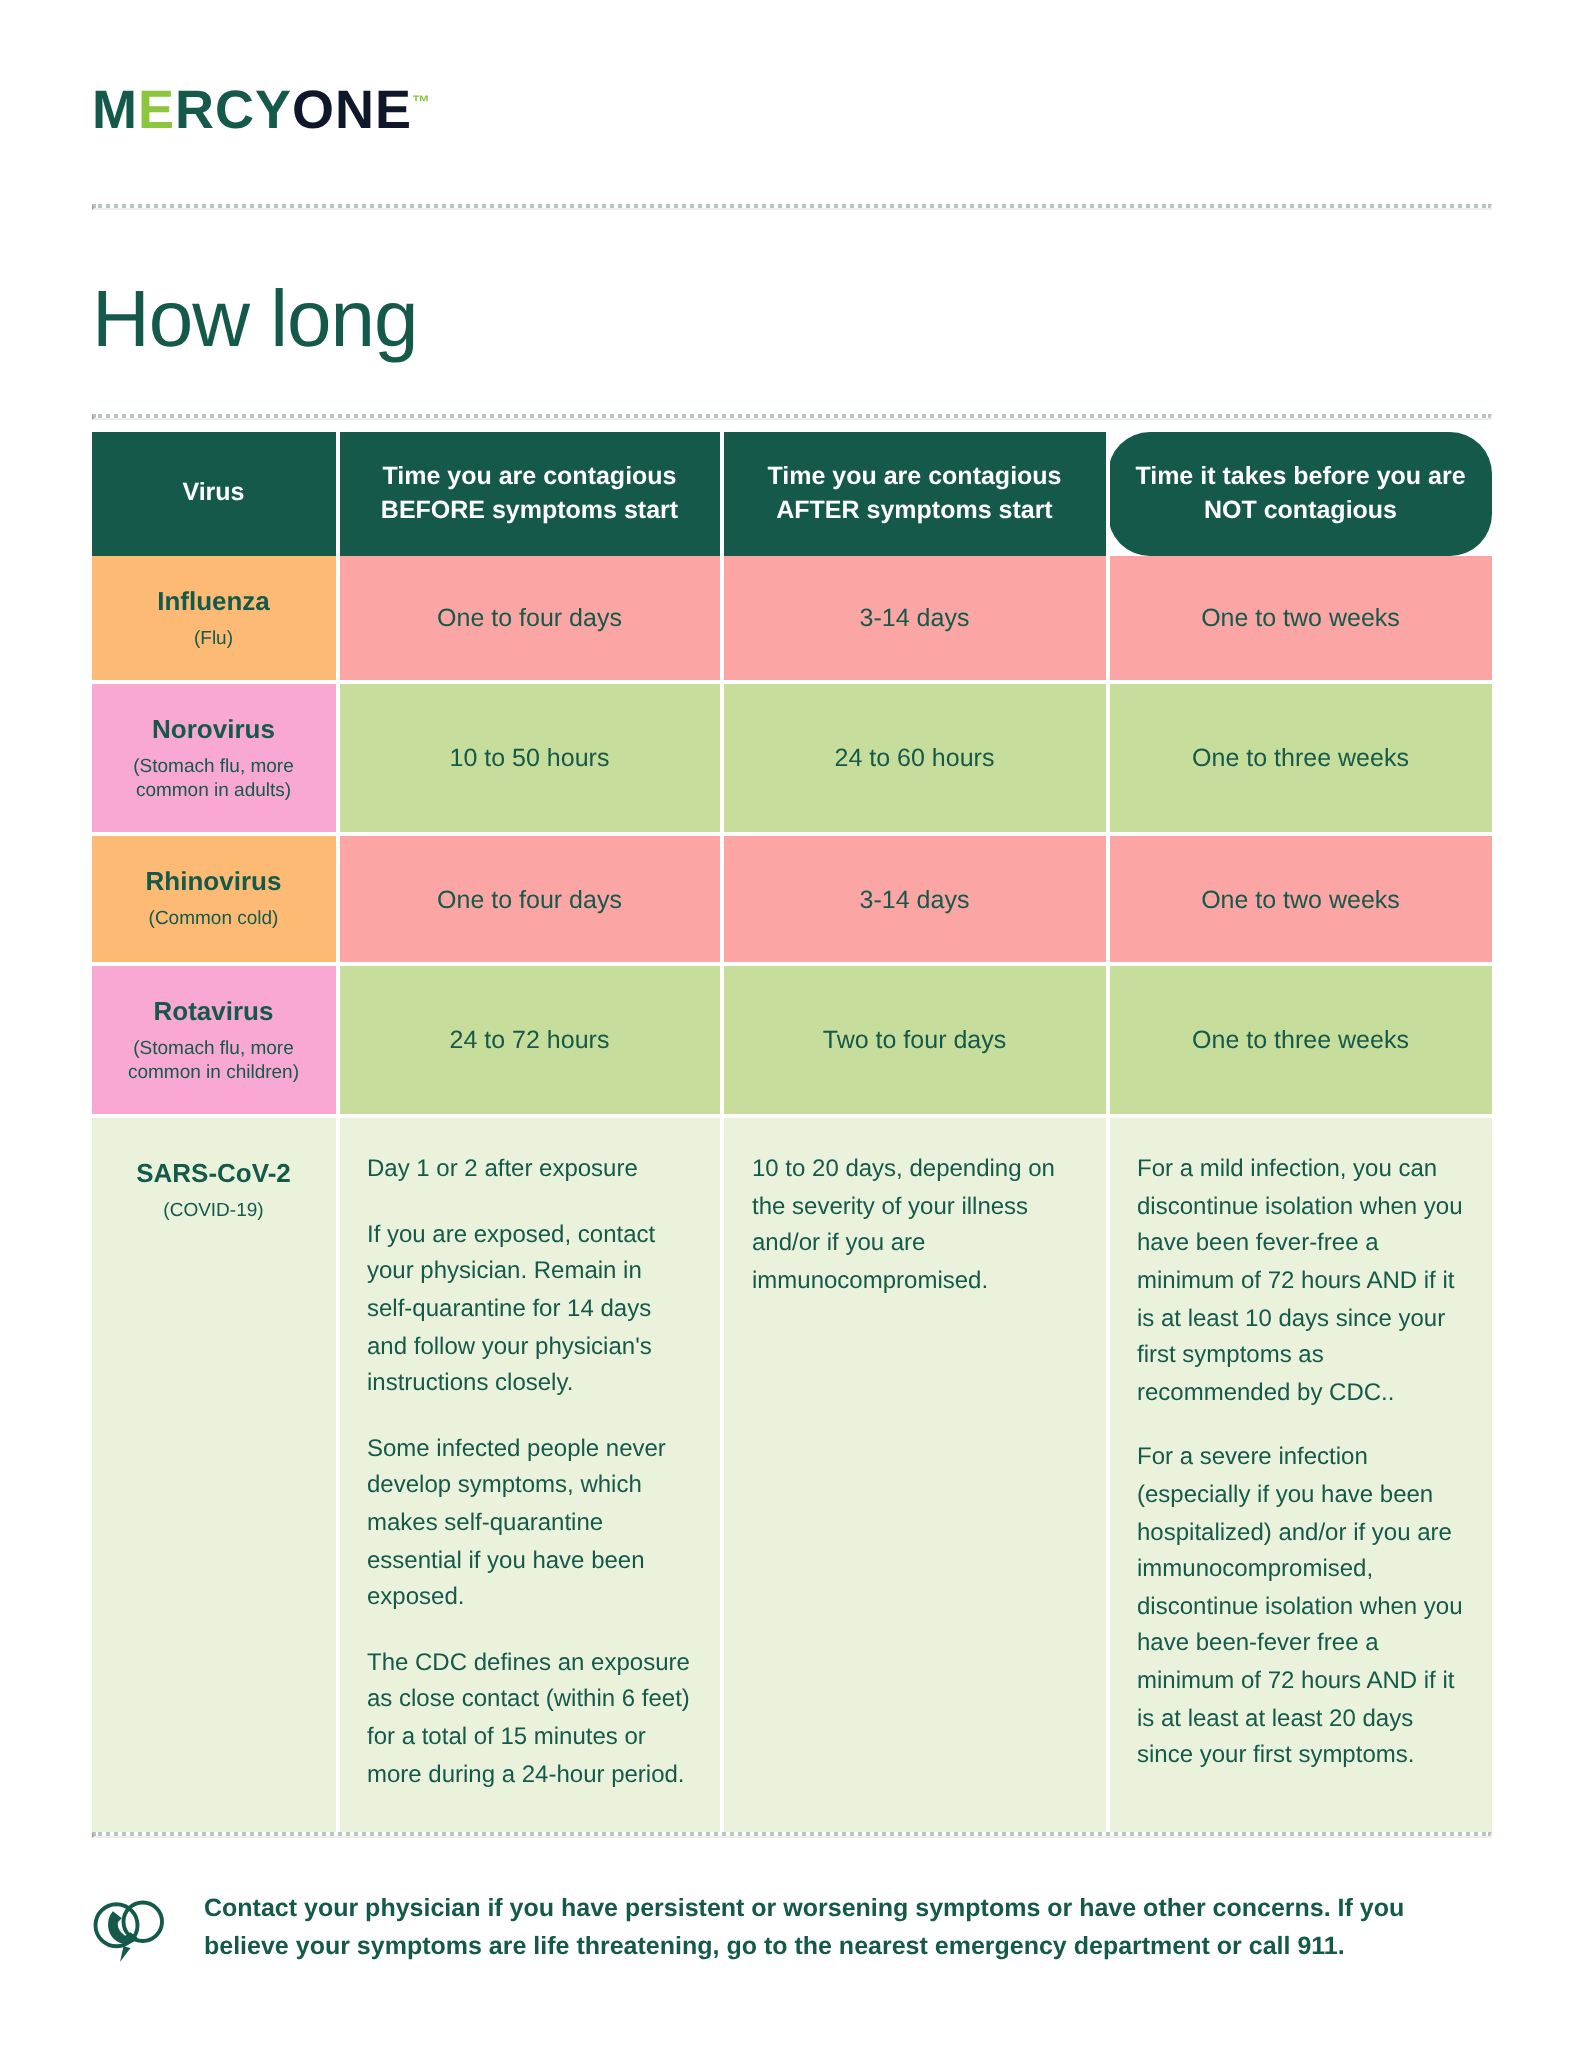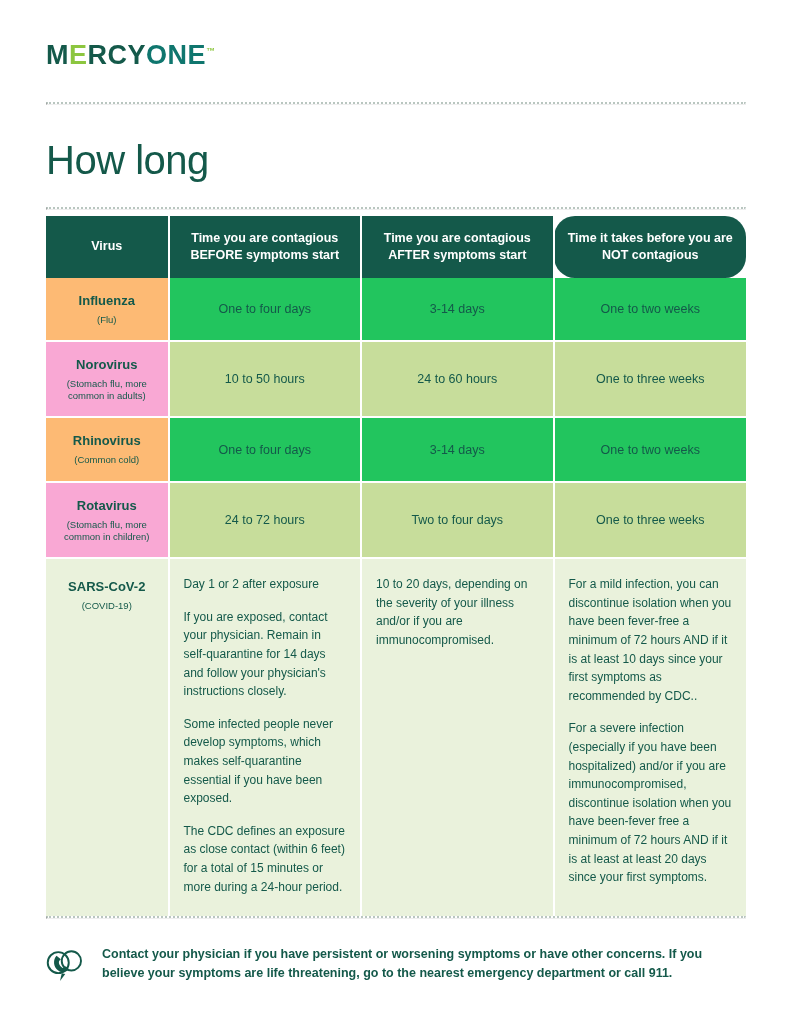--- a/index.html
+++ b/index.html
@@ -27,21 +27,21 @@
     padding-top: 40px;
     height: 48px;
   }
   .logo {
     font-size: 27px;
     font-weight: bold;
     letter-spacing: 0.5px;
     display: inline-block;
   }
   .logo .mercy { color: #14594a; }
-  .logo .one { color: #0f766e; }
+  .logo .one { color: #0f172a; }
   .logo .tm {
     font-size: 9px;
     color: #8cc63f;
     vertical-align: super;
   }
   .logo .i-accent { color: #8cc63f; }
 
   
   .dotted {
     border-top: 2px dotted #b9c6c0;
@@ -98,21 +98,21 @@
     border-bottom: 2px solid #ffffff;
     vertical-align: middle;
     text-align: center;
     font-size: 12.5px;
     color: #14594a;
     padding: 14px 12px;
     line-height: 1.45;
   }
   tbody td:last-child { border-right: none; }
 
-  tbody tr.shade-dark td { background: #22c55e; }
+  tbody tr.shade-dark td { background: #fca5a5; }
   tbody tr.shade-dark td.virus { background: #fdba74; }
   tbody tr.shade-light td { background: #c7dd9b; }
   tbody tr.shade-light td.virus { background: #f9a8d4; }
 
   td.virus {
     font-weight: bold;
     font-size: 13px;
     color: #14594a;
   }
   td.virus .sub {

